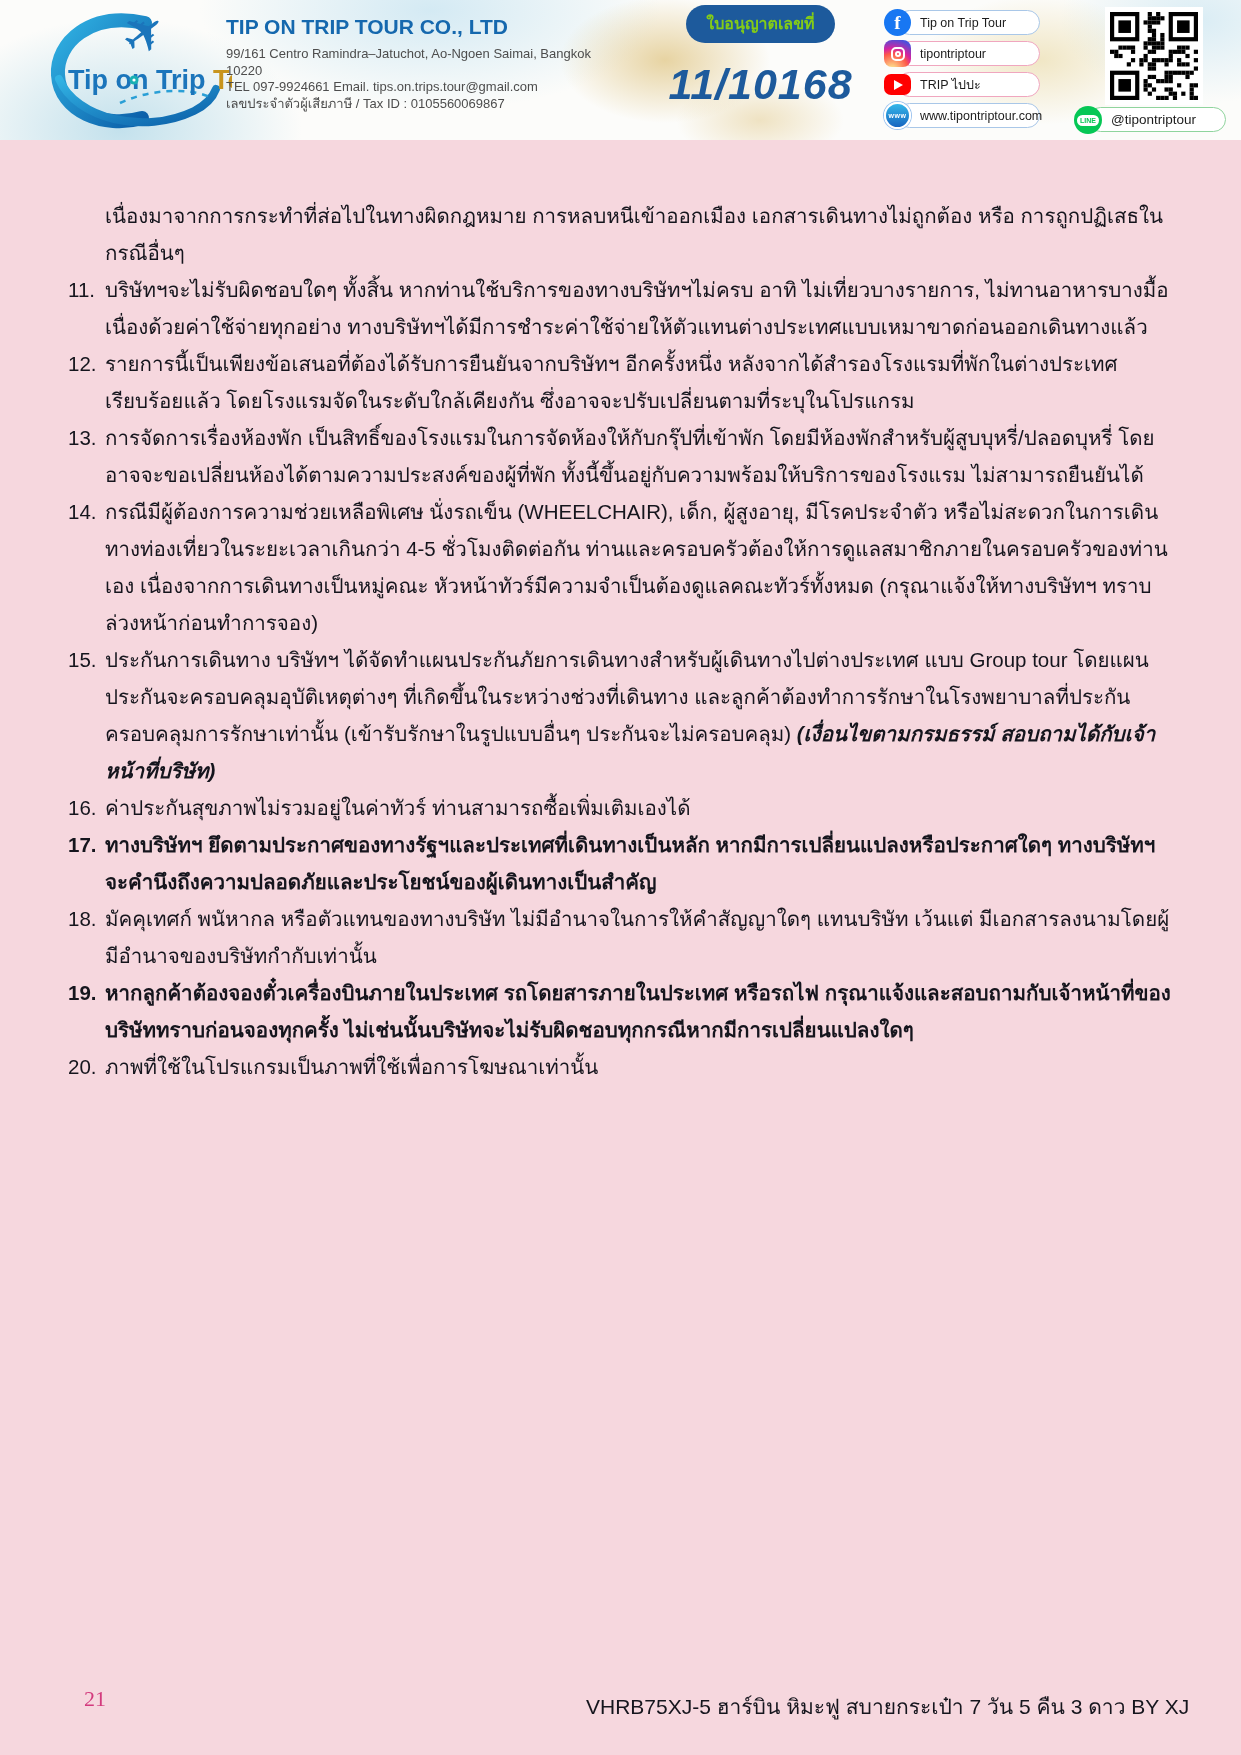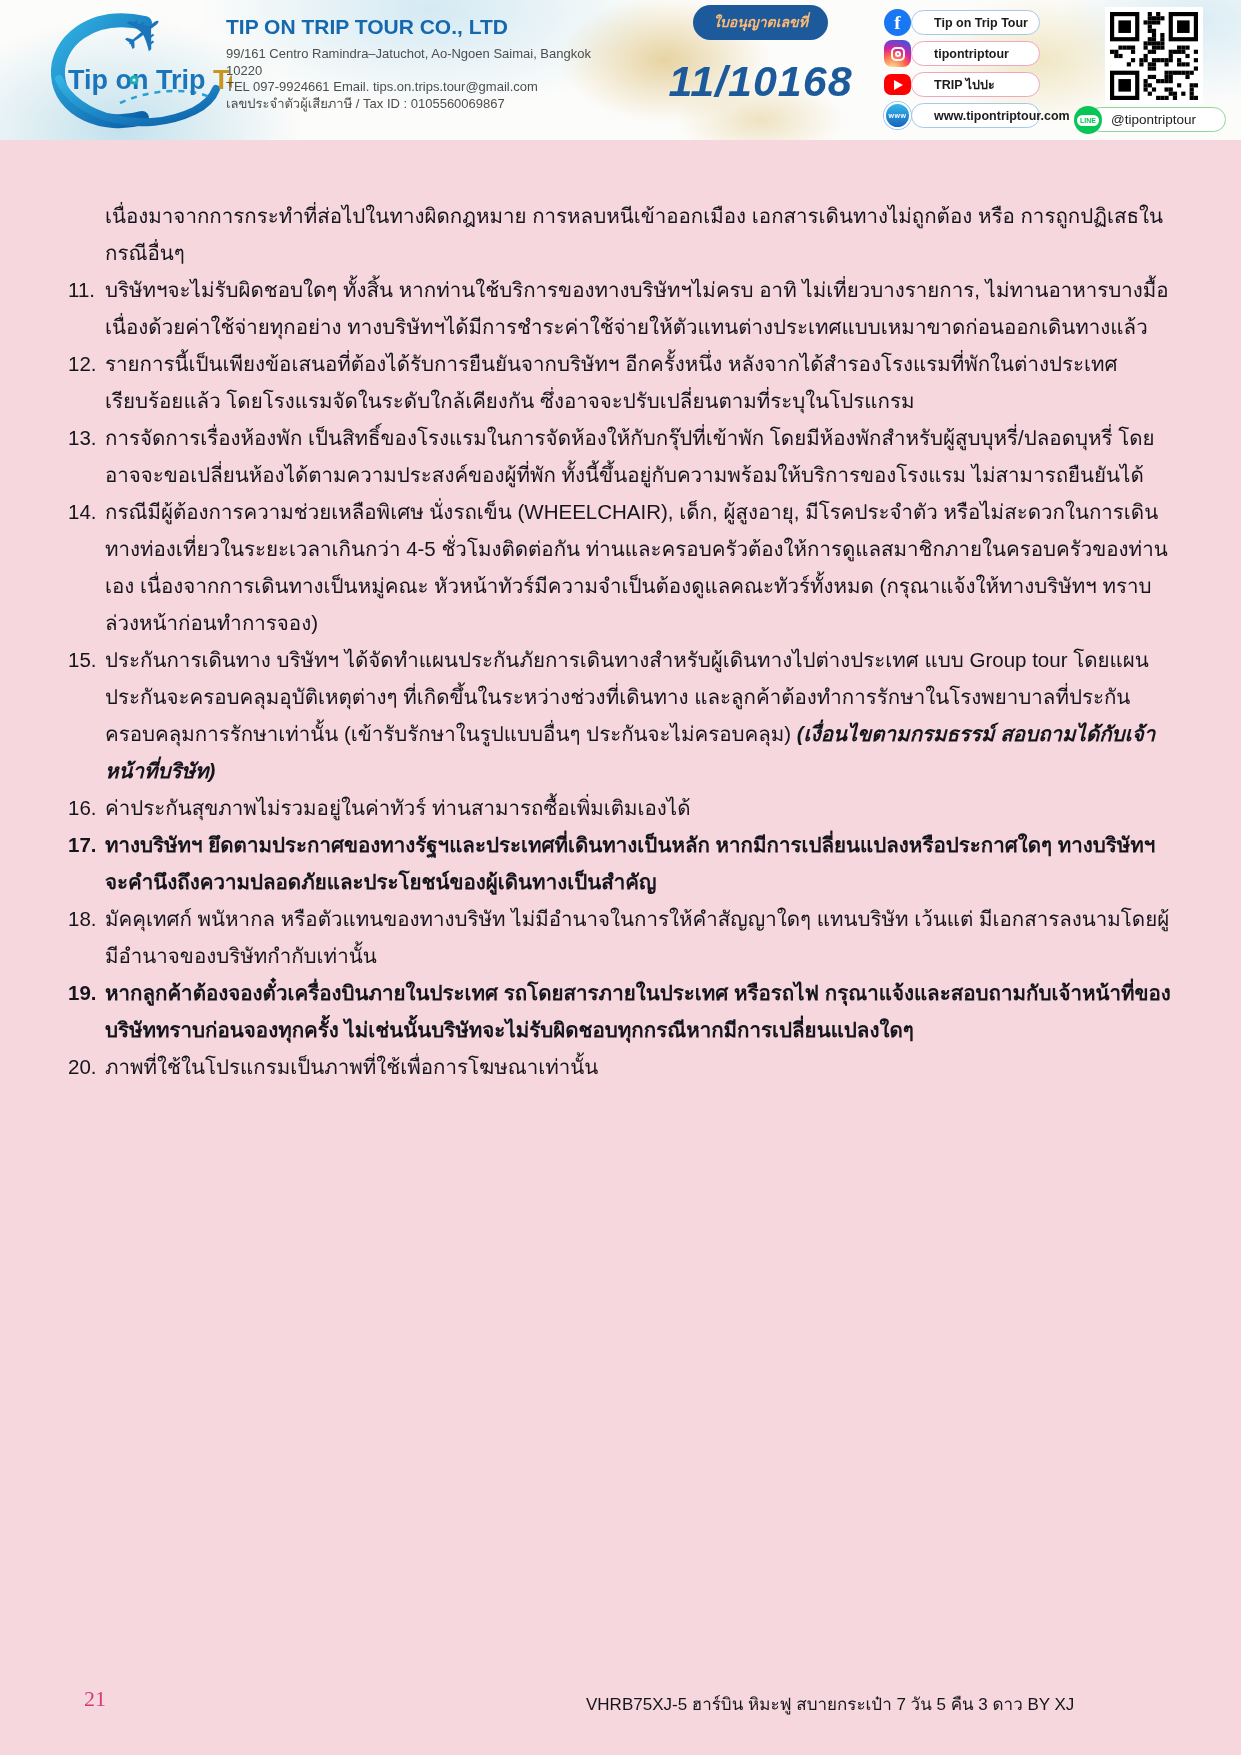--- a/index.html
+++ b/index.html
@@ -20,30 +20,30 @@
 
   .logo { position:absolute; left:42px; top:3px; width:190px; height:132px; }
 
   .company { position:absolute; left:226px; top:12px; width:400px; }
   .th-name { font-size:25px; font-weight:bold; color:#1568ae; }
   .en-name { font-size:21px; font-weight:bold; color:#1568ae; margin-top:3px; }
   .addr    { font-size:13px; color:#4d4d4d; line-height:16.5px; }
   .addr.first { margin-top:7px; }
 
   .license { position:absolute; left:648px; top:5px; width:225px; text-align:center; }
-  .license-pill { display:inline-block; background:#1d5a9c; color:#fdba74; font-weight:bold;
-                  font-size:14px; padding:6px 20px 7px; border-radius:20px;font-style:italic; }
+  .license-pill { display:inline-block; background:#1d5a9c; color:#84cc16; font-weight:bold;
+                  font-size:16px; padding:6px 20px 7px; border-radius:20px; }
   .license-num  { color:#1d5a9c; font-weight:bold; font-style:italic; font-size:43px;
                   margin-top:17px; letter-spacing:1px; }
 
   .socials { position:absolute; left:884px; top:9px; width:156px; }
   .social  { position:relative; height:27px; margin-bottom:4px; }
   .s-pill  { position:absolute; left:13px; top:1px; right:0; height:25px; background:#fff;
              border:1px solid #a9c7e8; border-radius:14px; display:flex; align-items:center;
-             padding-left:22px; font-size:12.5px; font-weight:bold; color:#1c1c1c; white-space:nowrap;margin-left:14px; }
+             padding-left:22px; font-size:12.5px; font-weight:normal; color:#1c1c1c; white-space:nowrap; }
   .s-pill.pinkb { border-color:#f0a6bf; }
   .s-icon { position:absolute; left:0; top:0; width:27px; height:27px; z-index:2;
             display:flex; align-items:center; justify-content:center; color:#fff; }
   .ic-fb  { background:#1877f2; border-radius:50%; font-family:"Liberation Serif",serif;
             font-weight:bold; font-size:19px; }
   .ic-ig  { border-radius:8px;
             background:radial-gradient(circle at 30% 110%, #fdf497 0%, #fd5949 45%, #d6249f 60%, #285aeb 95%); }
   .ig-cam { width:14px; height:14px; border:2px solid #fff; border-radius:5px;
             display:flex; align-items:center; justify-content:center; }
   .ig-dot { width:6px; height:6px; border:2px solid #fff; border-radius:50%; }
@@ -71,21 +71,21 @@
   .term-list { list-style:none; }
   .term { display:flex; }
   .term .no  { flex:none; width:37px; }
   .term .txt { flex:1; }
   .bold { font-weight:bold; }
   .bi   { font-weight:bold; font-style:italic; }
 
   
   .page-num { position:absolute; left:84px; top:1686px; font-family:"Liberation Serif", serif;
               font-size:22px; color:#d33a7d; }
-  .doc-code { position:absolute; left:586px; top:1690px; font-size:17px; color:#15151d; white-space:nowrap; }
+  .doc-code { position:absolute; left:586px; top:1690px; font-size:21px; color:#15151d; white-space:nowrap; }
 </style>
 </head>
 <body>
 
 <div class="page">
 
   <div class="letterhead">
 
     <div class="logo">
       <svg width="190" height="132" viewBox="0 0 190 132">

